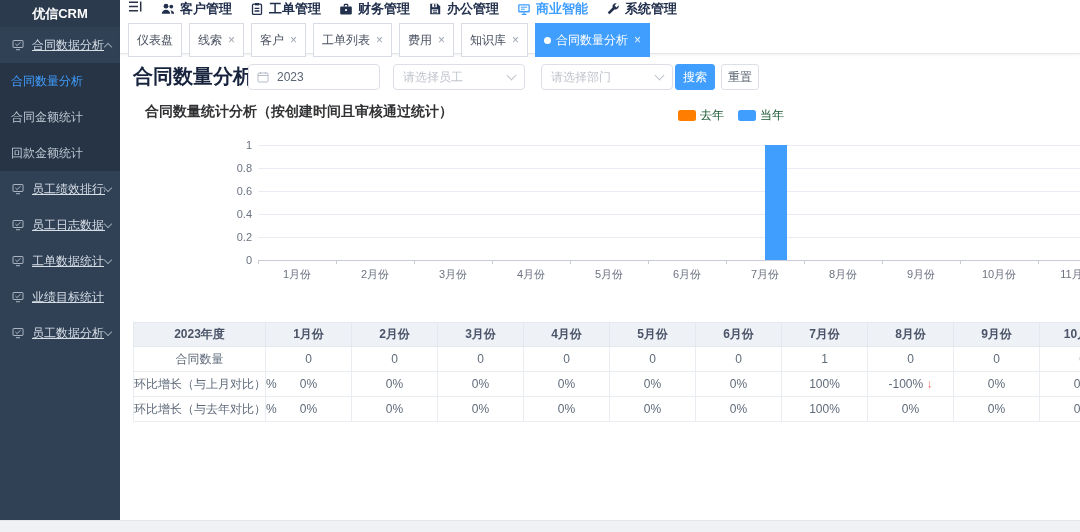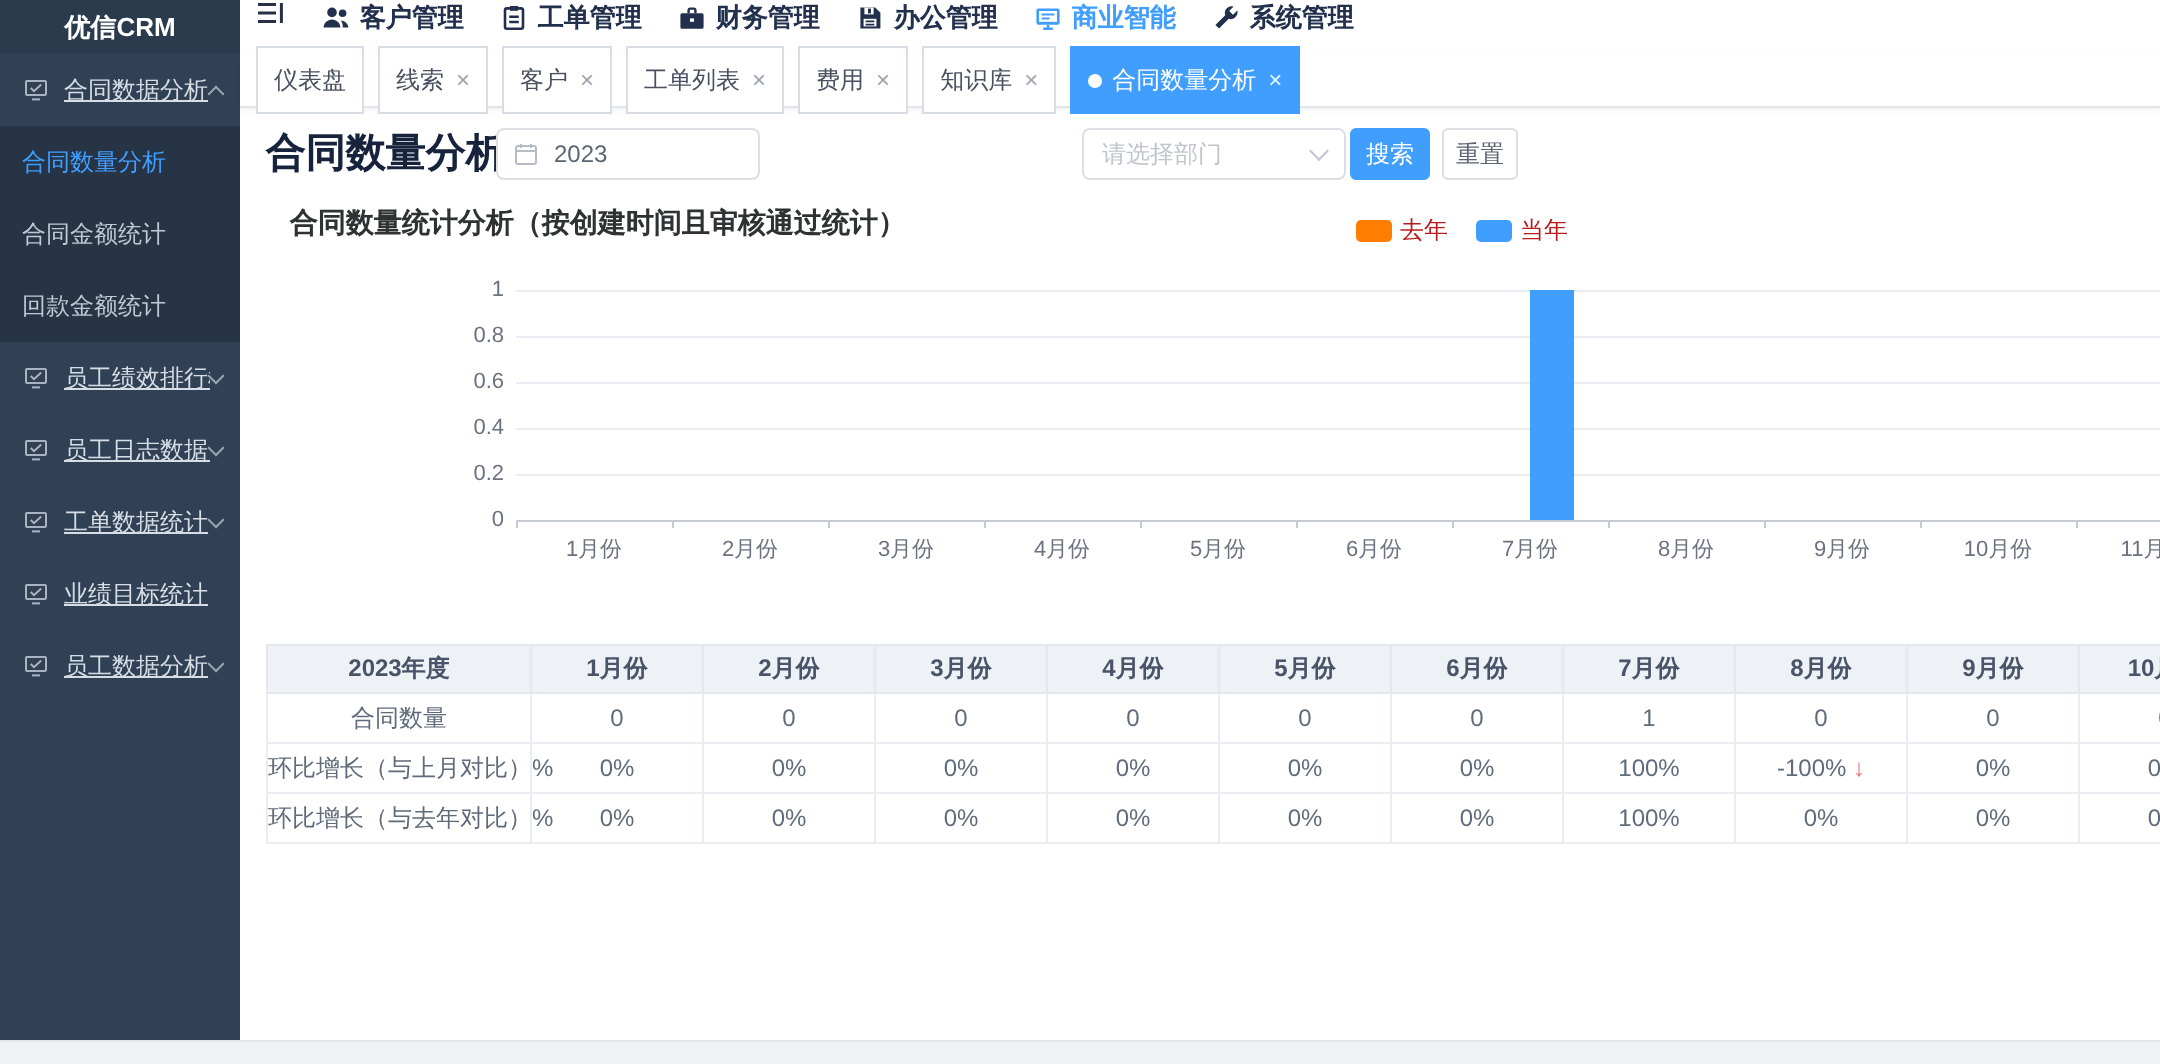--- a/index.html
+++ b/index.html
@@ -40,21 +40,21 @@
   .year-input input{border:none;outline:none;width:90px;font-size:12px;color:#5a6472;font-family:inherit;background:transparent;}
   .select{position:absolute;top:10px;width:132px;height:26px;box-sizing:border-box;border:1px solid #dcdfe6;border-radius:4px;display:flex;align-items:center;justify-content:space-between;padding:0 9px;font-size:12px;color:#c0c4cc;background:#fff;cursor:pointer;}
   .sel-caret{width:6px;height:6px;border-right:1px solid #c0c4cc;border-bottom:1px solid #c0c4cc;transform:rotate(45deg);margin-top:-3px;}
   #sel-employee{left:273px;}
   #sel-department{left:421px;}
   .btn{position:absolute;top:10px;height:26px;box-sizing:border-box;border-radius:3px;font-size:12px;font-family:inherit;cursor:pointer;}
   .btn-search{left:555px;width:40px;background:#409eff;border:1px solid #409eff;color:#fff;}
   .btn-reset{left:601px;width:38px;background:#fff;border:1px solid #dcdfe6;color:#5a6472;}
   .chart-title{position:absolute;left:25px;top:49px;font-size:14px;font-weight:bold;color:#303133;}
   .legend{position:absolute;left:558px;top:53px;display:flex;align-items:center;gap:14px;}
-  .legend-item{display:flex;align-items:center;gap:4px;font-size:12px;color:#b91c1c;cursor:pointer;}
+  .legend-item{display:flex;align-items:center;gap:4px;font-size:12px;color:#14532d;cursor:pointer;}
   .swatch{width:18px;height:11px;border-radius:2.5px;}
   #chart{position:absolute;left:0;top:85px;width:960px;height:150px;overflow:hidden;}
   .gridline{position:absolute;height:1px;background:#e9edf3;}
   .gridline.axis{background:#c6cbd4;}
   .ylabel{position:absolute;width:30px;text-align:right;font-size:11px;color:#6b7280;}
   .xtick{position:absolute;width:1px;height:4px;background:#c6cbd4;}
   .xlabel{position:absolute;font-size:11px;color:#6b7280;text-align:center;white-space:nowrap;}
   .bar{position:absolute;}
   .table-wrap{position:absolute;left:13px;top:268px;width:947px;overflow:hidden;}
   table{border-collapse:collapse;table-layout:fixed;width:992px;font-size:12px;}
@@ -221,20 +221,24 @@
         </div>
       </div>
     <div class="content">
       <div class="page-title">合同数量分析</div>
       <div class="year-input">
         <svg width="12" height="12" viewBox="0 0 12 12" fill="none" stroke="#b6bcc6" stroke-width="1">
           <rect x="1" y="2" width="10" height="9" rx="1"></rect>
             <path d="M1 4.5h10M3.5 1v2M8.5 1v2"></path>
         </svg>
         <input value="2023" style="">
+      </div>
+      <div id="sel-employee" class="select">
+        <span>请选择员工</span>
+        <span class="sel-caret"></span>
       </div>
       <div id="sel-department" class="select">
         <span>请选择部门</span>
         <span class="sel-caret"></span>
       </div>
       <button class="btn btn-search">搜索</button>
       <button class="btn btn-reset">重置</button>
 
       <div class="chart-title">合同数量统计分析（按创建时间且审核通过统计）</div>
       <div id="legend" class="legend">

